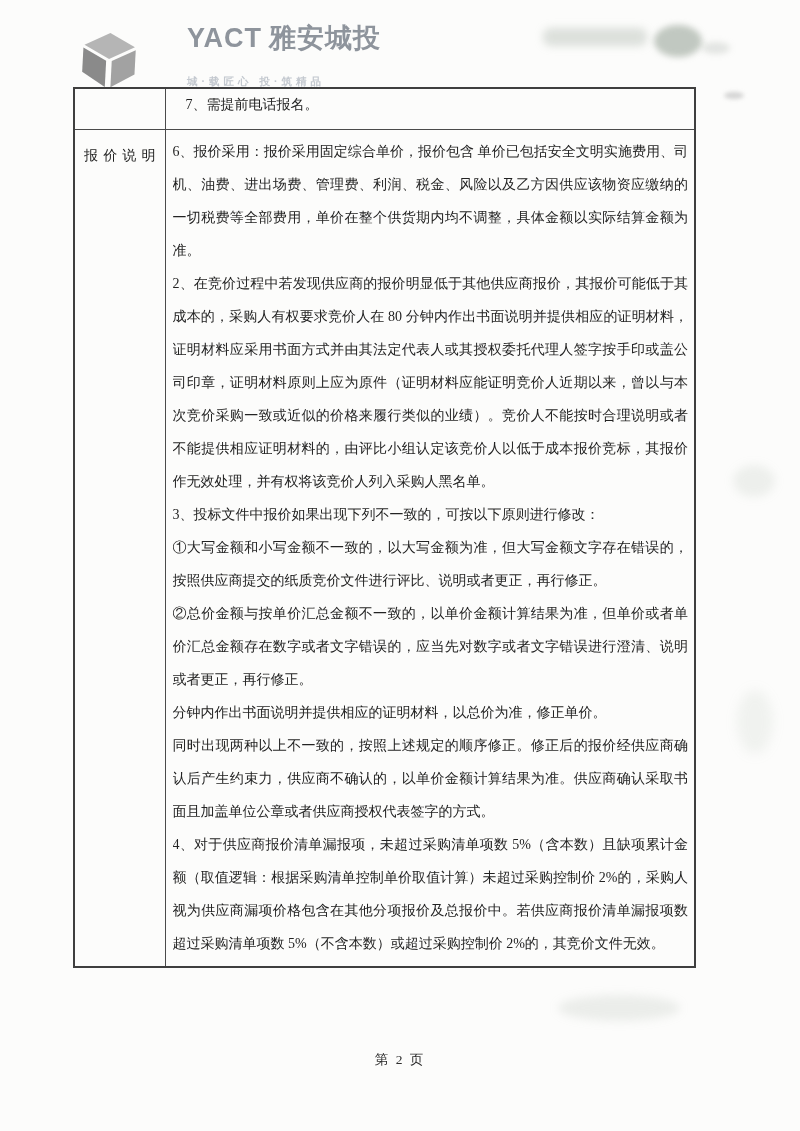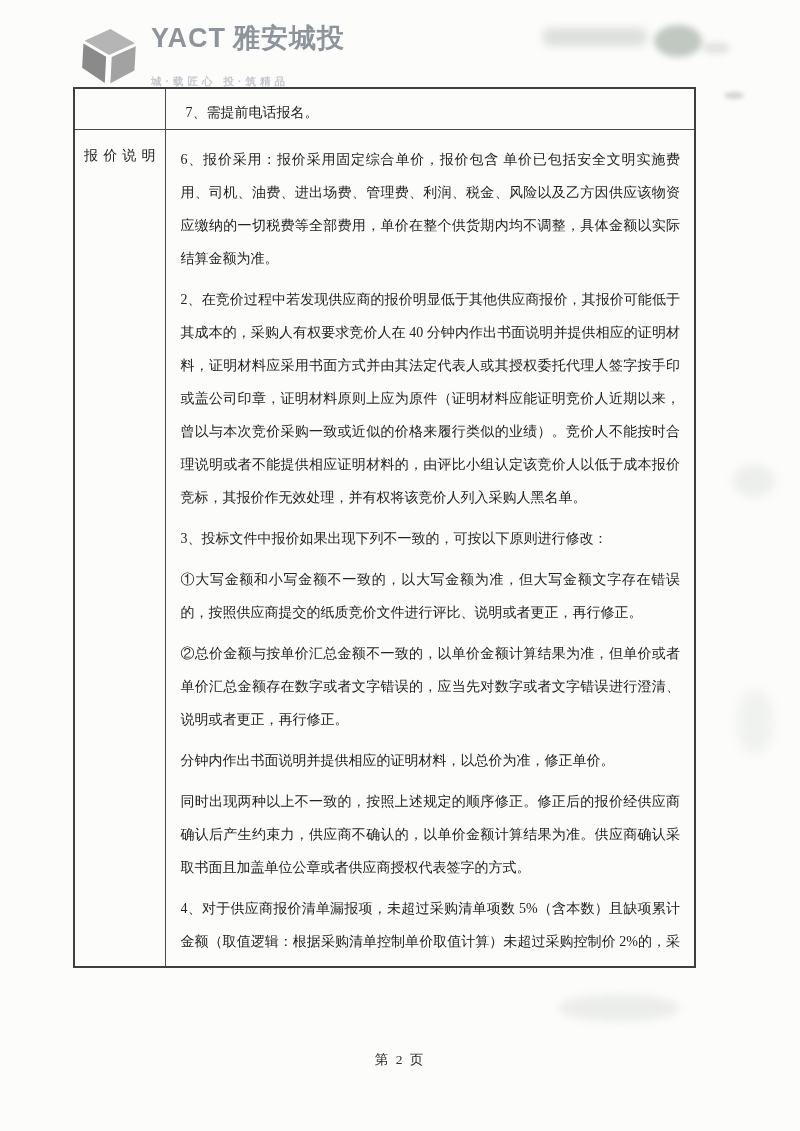--- a/index.html
+++ b/index.html
@@ -4,21 +4,21 @@
 <style>
   html,body { margin:0; padding:0; background:#ffffff; }
   .page {
     position:relative; width:800px; height:1131px;
     background:#fcfcfb; overflow:hidden;
     font-family:"Liberation Serif","DejaVu Serif",serif;
     color:#262626;
   }
 
   
-  .logo { position:absolute; left:78px; top:22px; display:flex; align-items:center; }
+  .logo { position:absolute; left:78px; top:22px; display:flex; align-items:flex-end;gap:36px; }
   .cube { width:62px; height:58px; transform:rotate(3deg); }
   .logo-text { margin-left:11px; font-family:"Liberation Sans","DejaVu Sans",sans-serif; }
   .brand { font-size:27px; font-weight:bold; color:#8e949c; letter-spacing:1px; line-height:1; margin-top:3px; white-space:nowrap; }
   .brand .cn { margin-left:7px; }
   .tagline { margin-top:23px; font-size:10.5px; font-weight:bold; color:#c3c8cf; letter-spacing:4px; white-space:nowrap; }
 
   
   table.doc {
     position:absolute; left:73px; top:87px; width:623px;
     border-collapse:collapse; table-layout:fixed;
@@ -29,21 +29,21 @@
   td.hdr {
     font-size:14px; color:#222;
     text-align:justify; text-align-last:justify;
     padding:0 9px; line-height:30px;
   }
   tr.row-1 td.hdr { vertical-align:middle; }
   tr.row-2 td.hdr { padding-top:11px; }
 
   td.cnt { font-size:14px; color:#232323; padding:0 6px 0 7px; text-align:justify; }
   .cellbox { overflow:hidden; box-sizing:border-box; }
-  td.cnt p { margin:8px; }
+  td.cnt p { margin:0; }
 
   tr.row-0 .cellbox { height:40px; padding-top:6px; }
   tr.row-0 p { margin-left:13px; line-height:20px; }
 
   tr.row-1 .cellbox { height:73px; padding-top:2px; }
   tr.row-1 p { line-height:18.3px; font-size:13.8px; text-indent:2em; }
 
   tr.row-2 .cellbox { height:836px; padding-top:5px; }
   tr.row-2 p { line-height:33px; font-size:14px; }
 
@@ -102,21 +102,21 @@
             <div class="cellbox">
               <p>7、需提前电话报名。</p>
             </div>
           </td>
         </tr>
         <tr class="row-2">
           <td class="hdr">报价说明</td>
           <td class="cnt">
             <div class="cellbox">
               <p>6、报价采用：报价采用固定综合单价，报价包含 单价已包括安全文明实施费用、司机、油费、进出场费、管理费、利润、税金、风险以及乙方因供应该物资应缴纳的一切税费等全部费用，单价在整个供货期内均不调整，具体金额以实际结算金额为准。</p>
-              <p>2、在竞价过程中若发现供应商的报价明显低于其他供应商报价，其报价可能低于其成本的，采购人有权要求竞价人在 40 分钟内作出书面说明并提供相应的证明材料，证明材料应采用书面方式并由其法定代表人或其授权委托代理人签字按手印或盖公司印章，证明材料原则上应为原件（证明材料应能证明竞价人近期以来，曾以与本次竞价采购一致或近似的价格来履行类似的业绩）。竞价人不能按时合理说明或者不能提供相应证明材料的，由评比小组认定该竞价人以低于成本报价竞标，其报价作无效处理，并有权将该竞价人列入采购人黑名单。</p>
+              <p>2、在竞价过程中若发现供应商的报价明显低于其他供应商报价，其报价可能低于其成本的，采购人有权要求竞价人在 80 分钟内作出书面说明并提供相应的证明材料，证明材料应采用书面方式并由其法定代表人或其授权委托代理人签字按手印或盖公司印章，证明材料原则上应为原件（证明材料应能证明竞价人近期以来，曾以与本次竞价采购一致或近似的价格来履行类似的业绩）。竞价人不能按时合理说明或者不能提供相应证明材料的，由评比小组认定该竞价人以低于成本报价竞标，其报价作无效处理，并有权将该竞价人列入采购人黑名单。</p>
               <p>3、投标文件中报价如果出现下列不一致的，可按以下原则进行修改：</p>
               <p>①大写金额和小写金额不一致的，以大写金额为准，但大写金额文字存在错误的，按照供应商提交的纸质竞价文件进行评比、说明或者更正，再行修正。</p>
               <p>②总价金额与按单价汇总金额不一致的，以单价金额计算结果为准，但单价或者单价汇总金额存在数字或者文字错误的，应当先对数字或者文字错误进行澄清、说明或者更正，再行修正。</p>
               <p>分钟内作出书面说明并提供相应的证明材料，以总价为准，修正单价。</p>
               <p>同时出现两种以上不一致的，按照上述规定的顺序修正。修正后的报价经供应商确认后产生约束力，供应商不确认的，以单价金额计算结果为准。供应商确认采取书面且加盖单位公章或者供应商授权代表签字的方式。</p>
               <p>4、对于供应商报价清单漏报项，未超过采购清单项数 5%（含本数）且缺项累计金额（取值逻辑：根据采购清单控制单价取值计算）未超过采购控制价 2%的，采购人视为供应商漏项价格包含在其他分项报价及总报价中。若供应商报价清单漏报项数超过采购清单项数 5%（不含本数）或超过采购控制价 2%的，其竞价文件无效。</p>
             </div>
           </td>
         </tr>
       </tbody>

